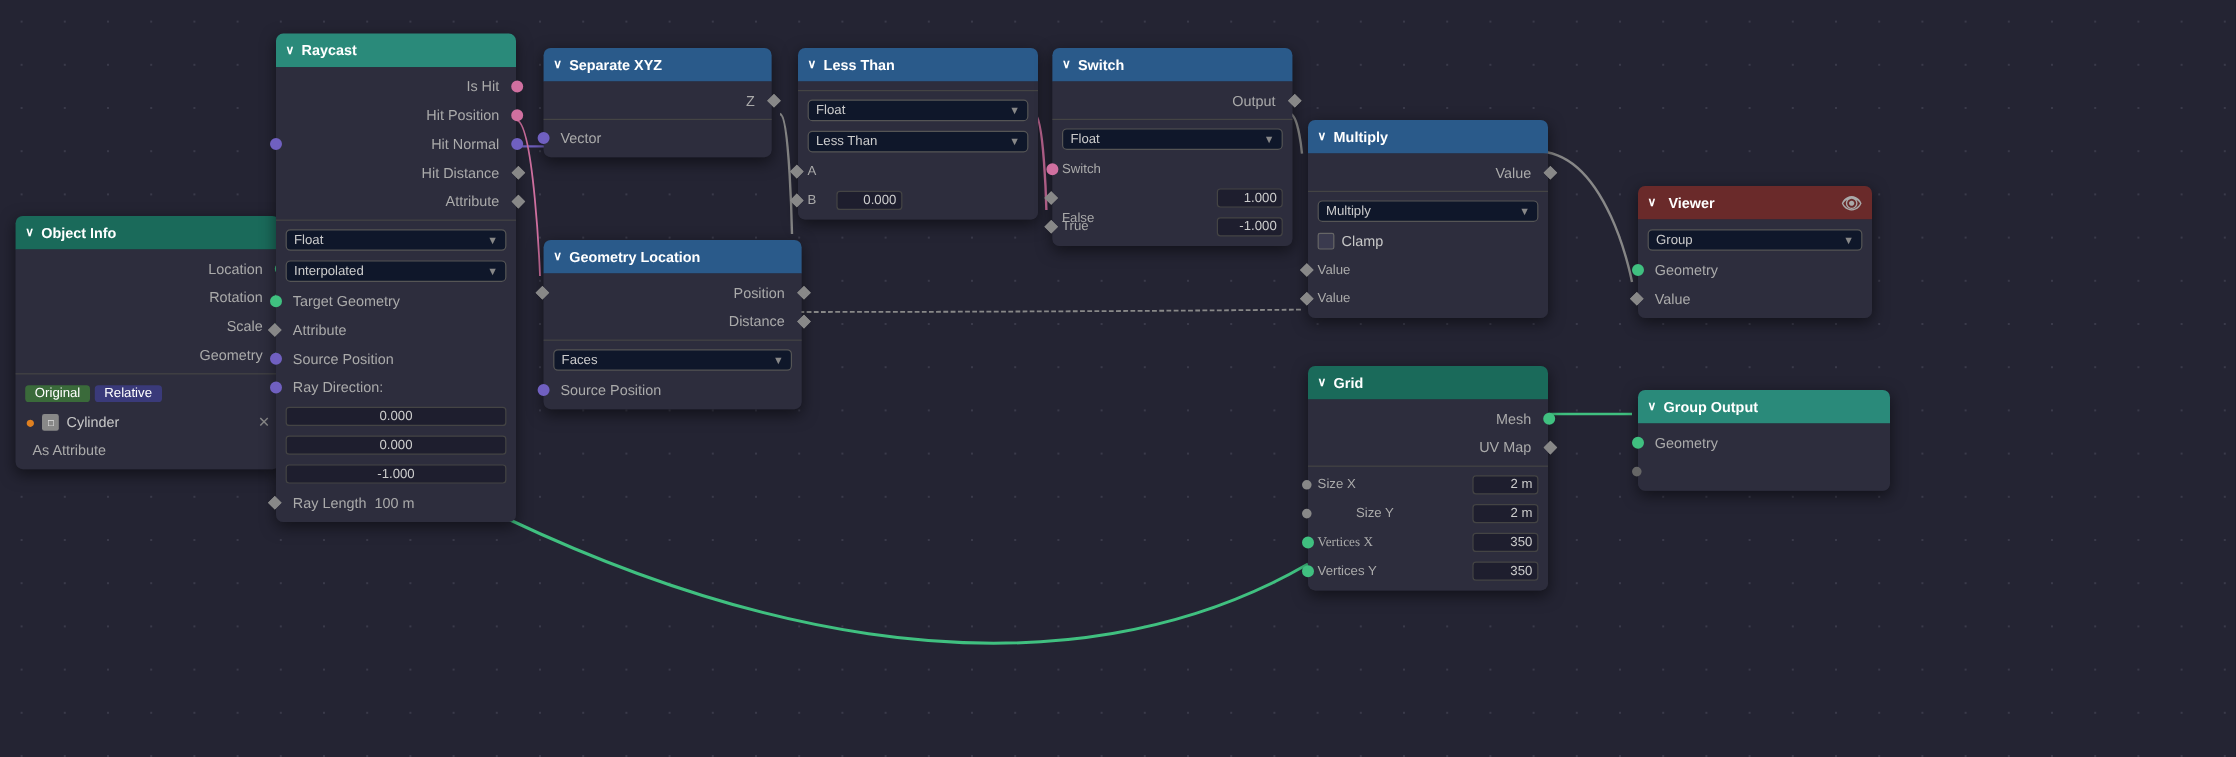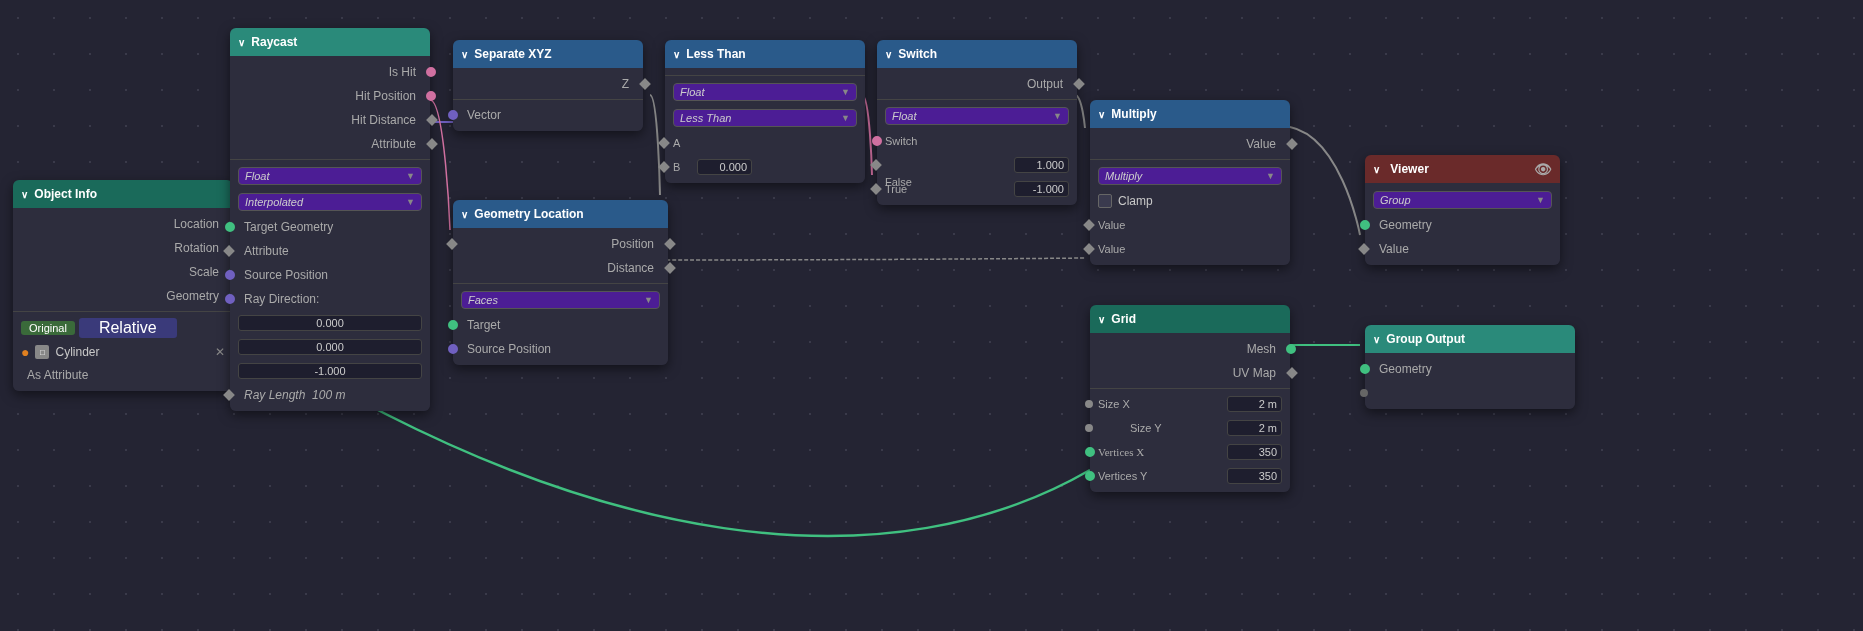--- a/index.html
+++ b/index.html
@@ -111,30 +111,29 @@
 
     .dropdown-row {
       display: flex;
       align-items: center;
       padding: 2px 8px;
       height: 26px;
     }
 
     .dropdown {
       flex: 1;
-      background: #4c1d95;
+      background: #0f172a;
       border: 1px solid #555;
       border-radius: 4px;
       color: #ccc;
       font-size: 11px;
       padding: 2px 6px;
       display: flex;
       align-items: center;
       justify-content: space-between;
-      font-style: italic;
     }
 
     .dropdown-arrow {
       font-size: 9px;
       color: #888;
     }
 
     .input-row {
       display: flex;
       align-items: center;
@@ -214,22 +213,22 @@
       color: #fff;
       border-radius: 3px;
       padding: 1px 8px;
       font-size: 11px;
     }
 
     .tag-btn2 {
       background: #3a3a7a;
       color: #fff;
       border-radius: 3px;
-      padding: 1px 20px;
-      font-size: 16px;
+      padding: 1px 8px;
+      font-size: 11px;
     }
 
     .eye-icon {
       color: #aaa;
       font-size: 14px;
     }
 
     .object-label-row {
       display: flex;
       align-items: center;
@@ -321,20 +320,25 @@
   <div class="node-body">
     <div class="node-row">
       <span class="node-row-label">Is Hit</span>
       <span class="socket pink socket-right"></span>
     </div>
     <div class="node-row">
       <span class="node-row-label">Hit Position</span>
       <span class="socket pink socket-right"></span>
     </div>
     <div class="node-row">
+      <span class="socket purple socket-left" style="position:absolute; left:-5px;"></span>
+      <span class="node-row-label">Hit Normal</span>
+      <span class="socket purple socket-right"></span>
+    </div>
+    <div class="node-row">
       <span class="node-row-label">Hit Distance</span>
       <span class="socket diamond gray-d socket-right"></span>
     </div>
     <div class="node-row">
       <span class="node-row-label">Attribute</span>
       <span class="socket diamond gray-d socket-right"></span>
     </div>
     <div class="node-sep"></div>
     <div class="dropdown-row">
       <div class="dropdown">
@@ -368,21 +372,21 @@
       <div class="input-field">0.000</div>
     </div>
     <div class="input-row">
       <div class="input-field">0.000</div>
     </div>
     <div class="input-row">
       <div class="input-field">-1.000</div>
     </div>
     <div class="node-row">
       <span class="socket diamond gray-d socket-left" style="position:absolute; left:-5px;"></span>
-      <span class="node-row-label left" style="flex:1; color:#aaa;font-style:italic;">Ray Length&nbsp;&nbsp;100 m</span>
+      <span class="node-row-label left" style="flex:1; color:#aaa;">Ray Length&nbsp;&nbsp;100 m</span>
     </div>
   </div>
 </div>
 
 <div class="node" style="left:453px; top:40px; width:190px;">
   <div class="node-header header-blue">
     <span class="chevron">∨</span>
     <span>Separate XYZ</span>
   </div>
   <div class="node-body">
@@ -477,24 +481,20 @@
     <div class="node-row">
       <span class="node-row-label">Distance</span>
       <span class="socket diamond gray-d socket-right"></span>
     </div>
     <div class="node-sep"></div>
     <div class="dropdown-row">
       <div class="dropdown">
         <span>Faces</span>
         <span class="dropdown-arrow">▼</span>
       </div>
-    </div>
-    <div class="node-row">
-      <span class="socket green socket-left" style="position:absolute; left:-5px;"></span>
-      <span class="node-row-label left">Target</span>
     </div>
     <div class="node-row">
       <span class="socket purple socket-left" style="position:absolute; left:-5px;"></span>
       <span class="node-row-label left">Source Position</span>
     </div>
   </div>
 </div>
 
 <div class="node" style="left:1090px; top:100px; width:200px;">
   <div class="node-header header-blue">

